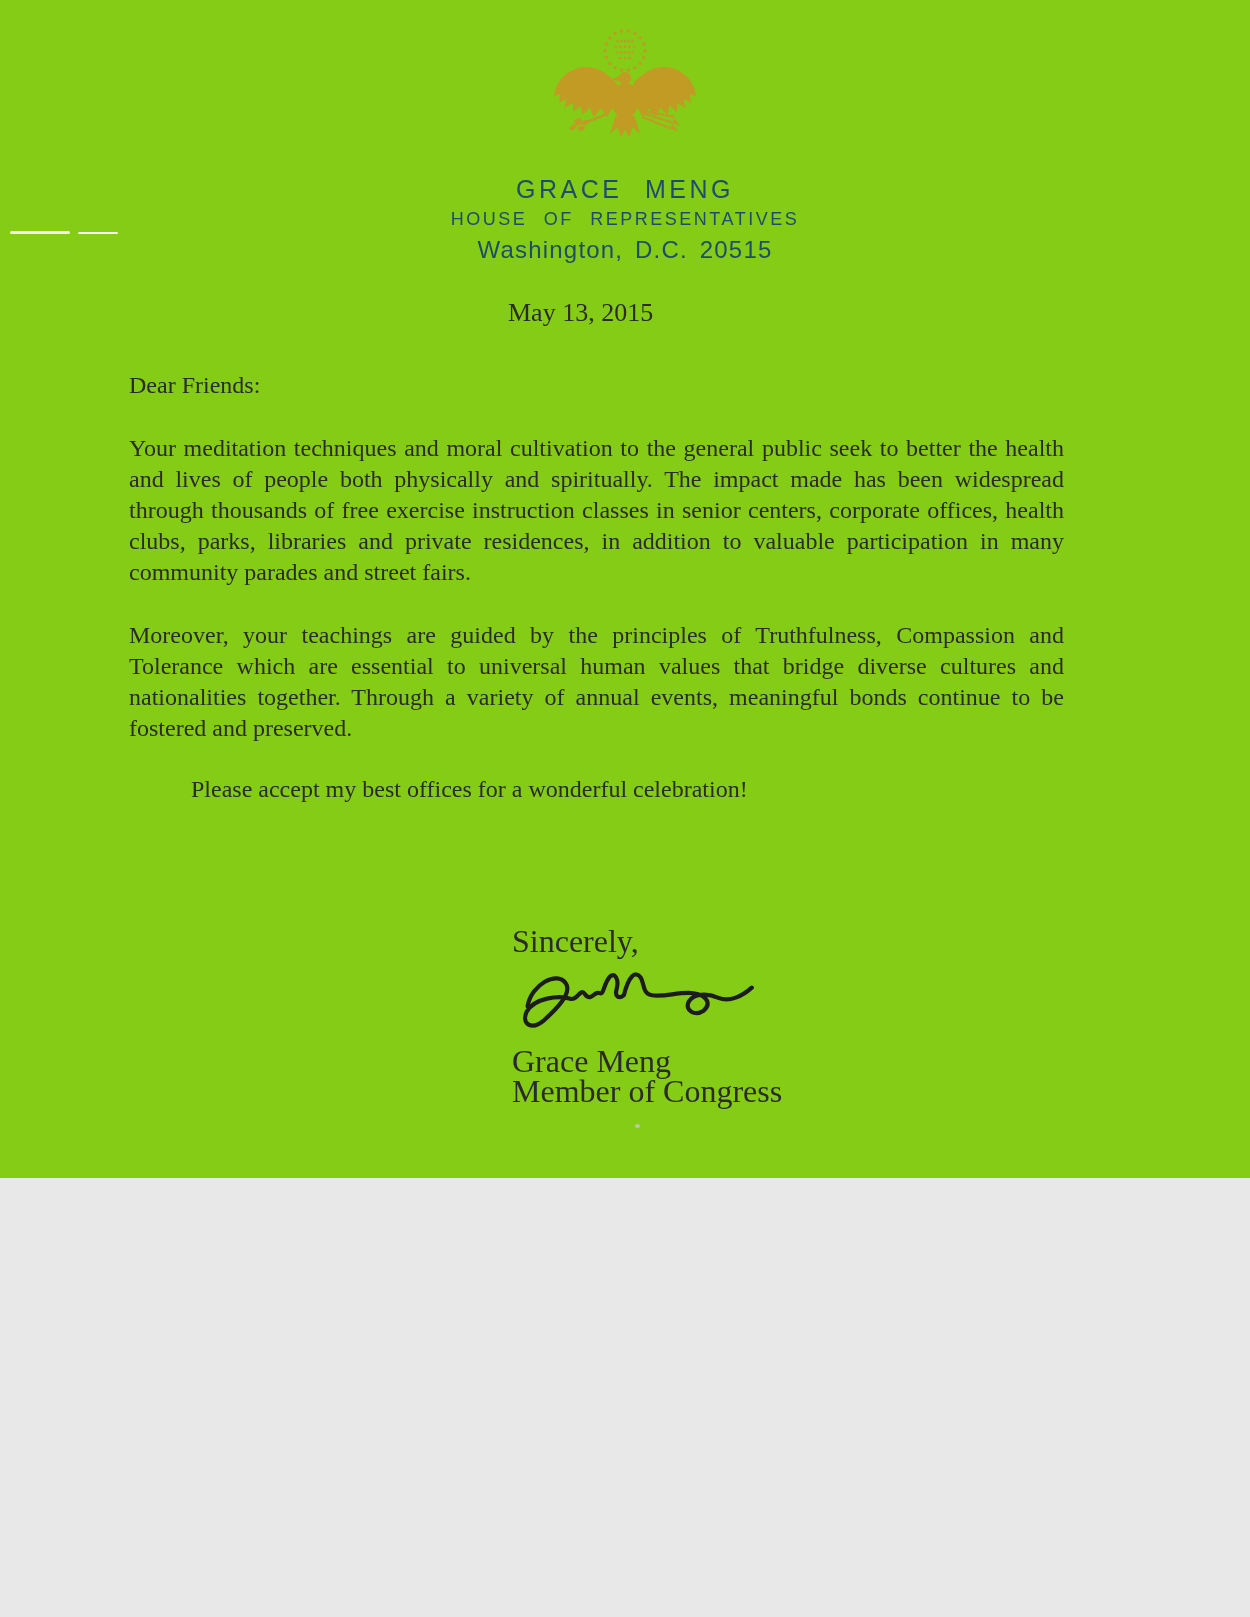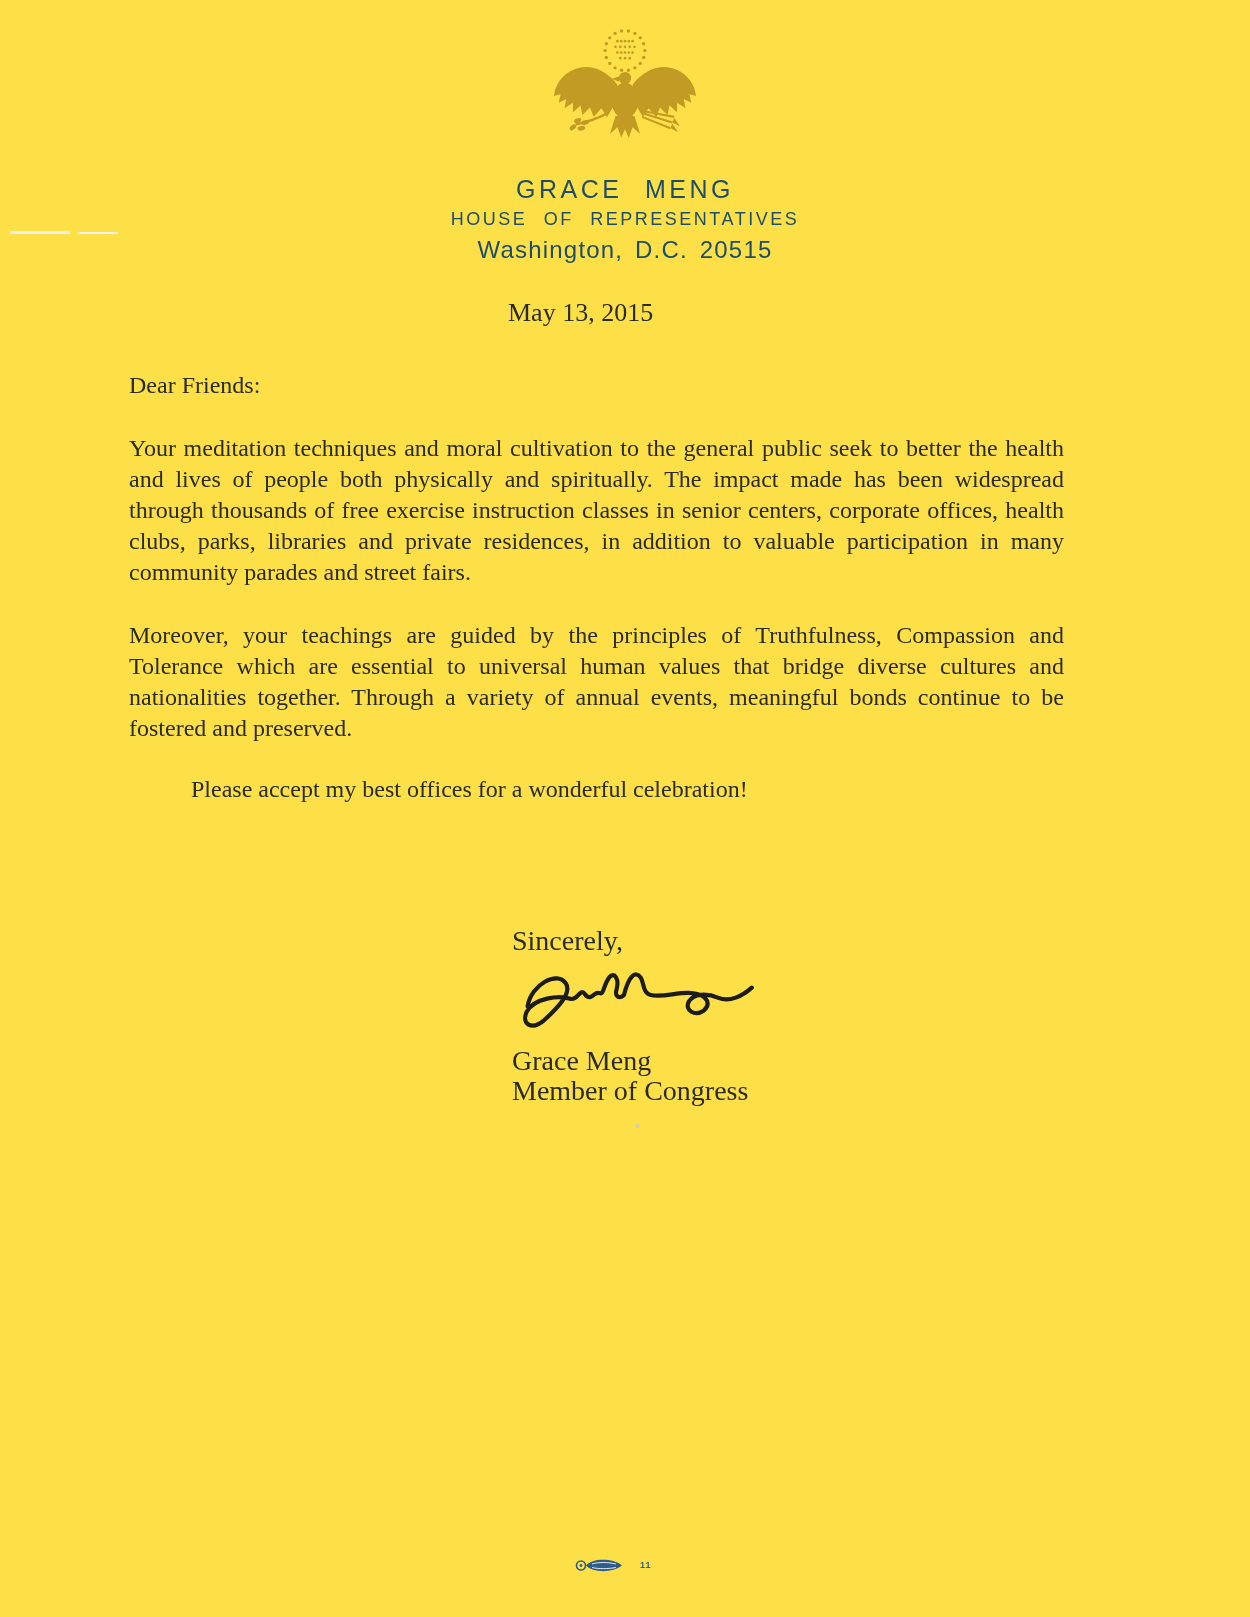--- a/index.html
+++ b/index.html
@@ -3,23 +3,23 @@
 <meta charset="utf-8">
 <style>
   html, body {
     margin: 0;
     padding: 0;
     background: #e8e8e8;
   }
   .page {
     position: relative;
     width: 1250px;
-    height: 1617px;
+    height: 1178px;
     margin: 0 auto;
-    background: #fde047;
+    background: #84cc16;
     overflow: hidden;
     font-family: "Liberation Serif", serif;
     color: #262626;
   }
 
   
   .letterhead {
     position: absolute;
     top: 26px;
     left: 0;
@@ -91,21 +91,21 @@
   .wishes {
     margin: 30px 0 0 0;
     text-indent: 62px;
   }
 
   
   .closing-block {
     position: absolute;
     top: 926px;
     left: 512px;
-    font-size: 28px;
+    font-size: 32px;
     line-height: 30px;
     color: #2b2b2b;
   }
   .signature {
     display: block;
     width: 268px;
     height: 88px;
     margin: 2px 0 0 -10px;
   }
   .signer-name, .signer-title { line-height: 30px; }

